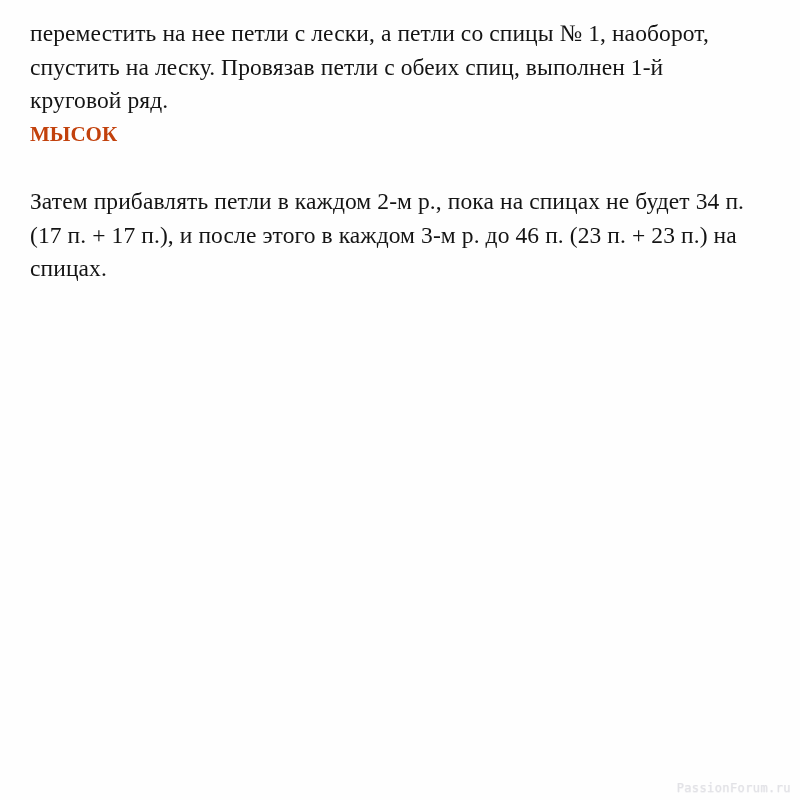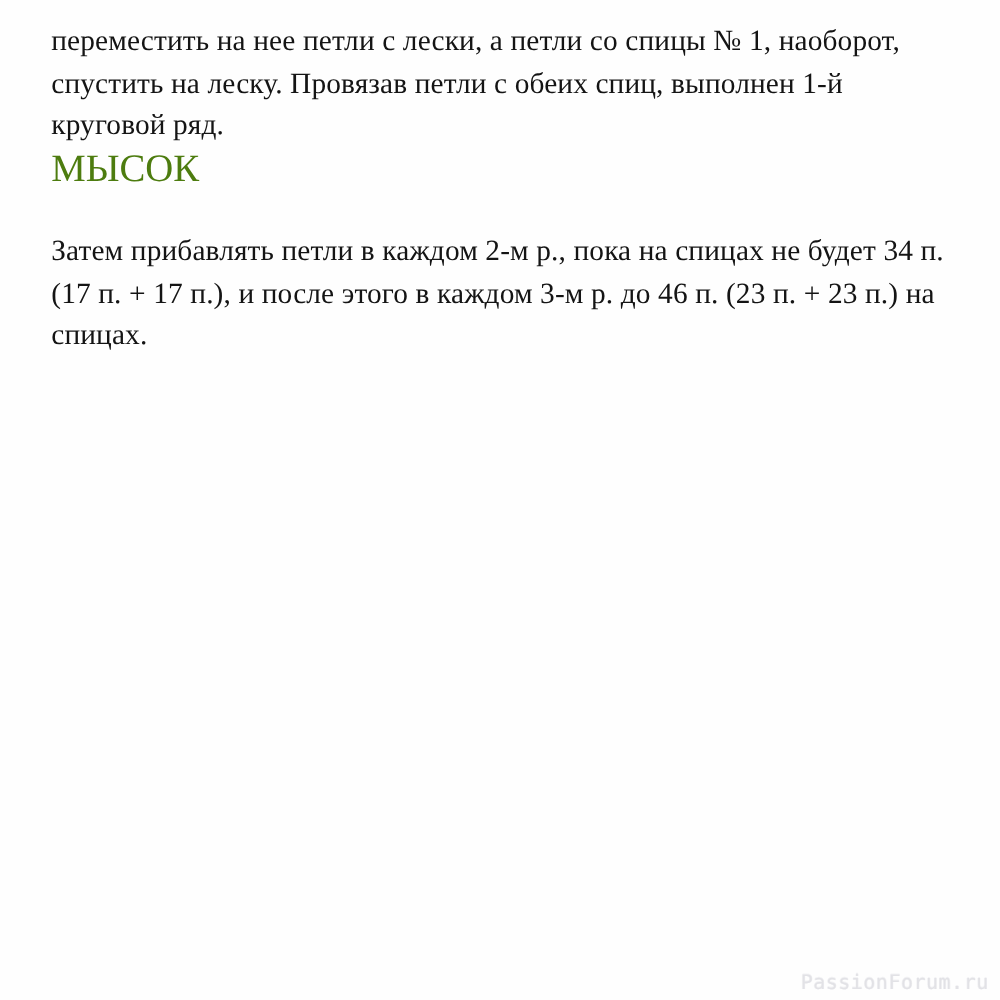--- a/index.html
+++ b/index.html
@@ -19,55 +19,55 @@
   #page {
     position: relative;
     width: 800px;
     height: 800px;
     background: #fefefe;
     box-sizing: border-box;
   }
 
   #doc {
     position: absolute;
-    left: 41px;
+    left: 30px;
     top: 17px;
     width: 715px;
   }
 
   .para {
     font-size: 23.5px;
     line-height: 33.6px;
     letter-spacing: 0.1px;
     text-align: left;
     white-space: normal;
     margin: 0;
     color: #141414;
     -webkit-font-smoothing: antialiased;
   }
 
   
   .gap-full { margin-top: 33.6px; }
   .gap-none { margin-top: 0; }
 
   .heading {
-    font-size: 31px;
+    font-size: 21px;
     line-height: 33.6px;
     margin: 0;
-    font-weight: normal;
-    color: #4d7c0f;
+    font-weight: bold;
+    color: #c2410c;
   }
 
   
   #watermark {
     position: absolute;
     right: 9px;
     bottom: 5px;
     font-family: "DejaVu Sans Mono", "Liberation Mono", monospace;
-    font-size: 16px;
+    font-size: 12px;
     letter-spacing: 0.4px;
     color: #e2e2e6;
     text-shadow:
       0.5px 0 0 #f3f3f5,
       -0.5px 0 0 #f3f3f5,
       0 0.5px 0 #f3f3f5,
       0 -0.5px 0 #f3f3f5;
     user-select: none;
     white-space: nowrap;
   }

